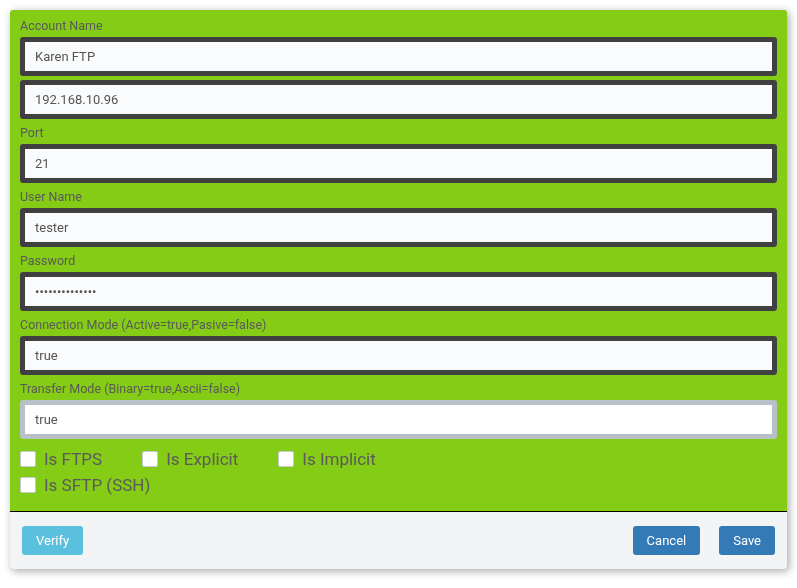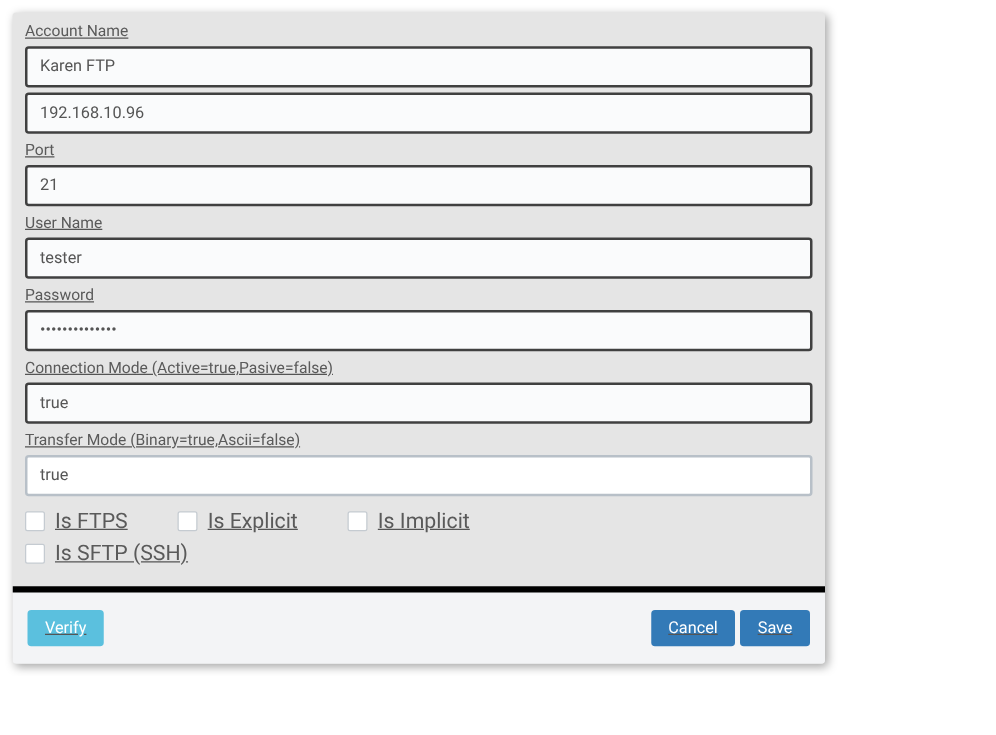--- a/index.html
+++ b/index.html
@@ -8,47 +8,46 @@
       padding: 0;
     }
     body {
       font-family: -apple-system, BlinkMacSystemFont, "Segoe UI", Roboto, "Helvetica Neue", Arial, sans-serif;
       font-size: 13px;
       color: #555;
       background: #fff;
       padding: 10px;
     }
     .form-container {
-      width: 650px;
-      background: #e5e5e5;
+      width: 777px;
+      background: #84cc16;
       border-radius: 3px;
       box-shadow: 2px 2px 8px rgba(0,0,0,0.35);
       overflow: hidden;
-      text-decoration: underline;
     }
     .form-body {
       padding: 2px 10px 10px 10px;
     }
     .form-group {
       margin-bottom: 4px;
     }
     .form-label {
       display: block;
       font-size: 12.5px;
       color: #5a5a5a;
       margin-bottom: 4px;
       margin-top: 6px;
     }
     .form-input {
       width: 100%;
       padding: 7px 10px;
       font-size: 13px;
       color: #555;
       background: #fafbfc;
-      border: 2px solid #404040;
+      border: 5px solid #404040;
       border-radius: 3px;
       outline: none;
       font-family: inherit;
     }
     .form-input.focused {
       background: #fff;
       border-color: #b8c0c8;
     }
     .checkbox-row {
       display: flex;
@@ -79,37 +78,37 @@
       font-size: 17px;
       color: #5a5a5a;
       cursor: pointer;
     }
     .footer {
       background: #f3f4f6;
       padding: 14px 12px;
       display: flex;
       justify-content: space-between;
       align-items: flex-start;
-      border-top: 5px solid #000000;
+      border-top: 1px solid #000000;
     }
     .btn {
       padding: 7px 14px;
       font-size: 13px;
       border: none;
       border-radius: 3px;
       cursor: pointer;
       color: #fff;
       font-family: inherit;
     }
     .btn-verify {
       background: #5bc0de;
     }
     .btn-cancel {
       background: #337ab7;
-      margin-right: 4px;
+      margin-right: 19px;
     }
     .btn-save {
       background: #337ab7;
     }
     .footer-right {
       display: flex;
     }
   </style>
 </head>
 <body>

